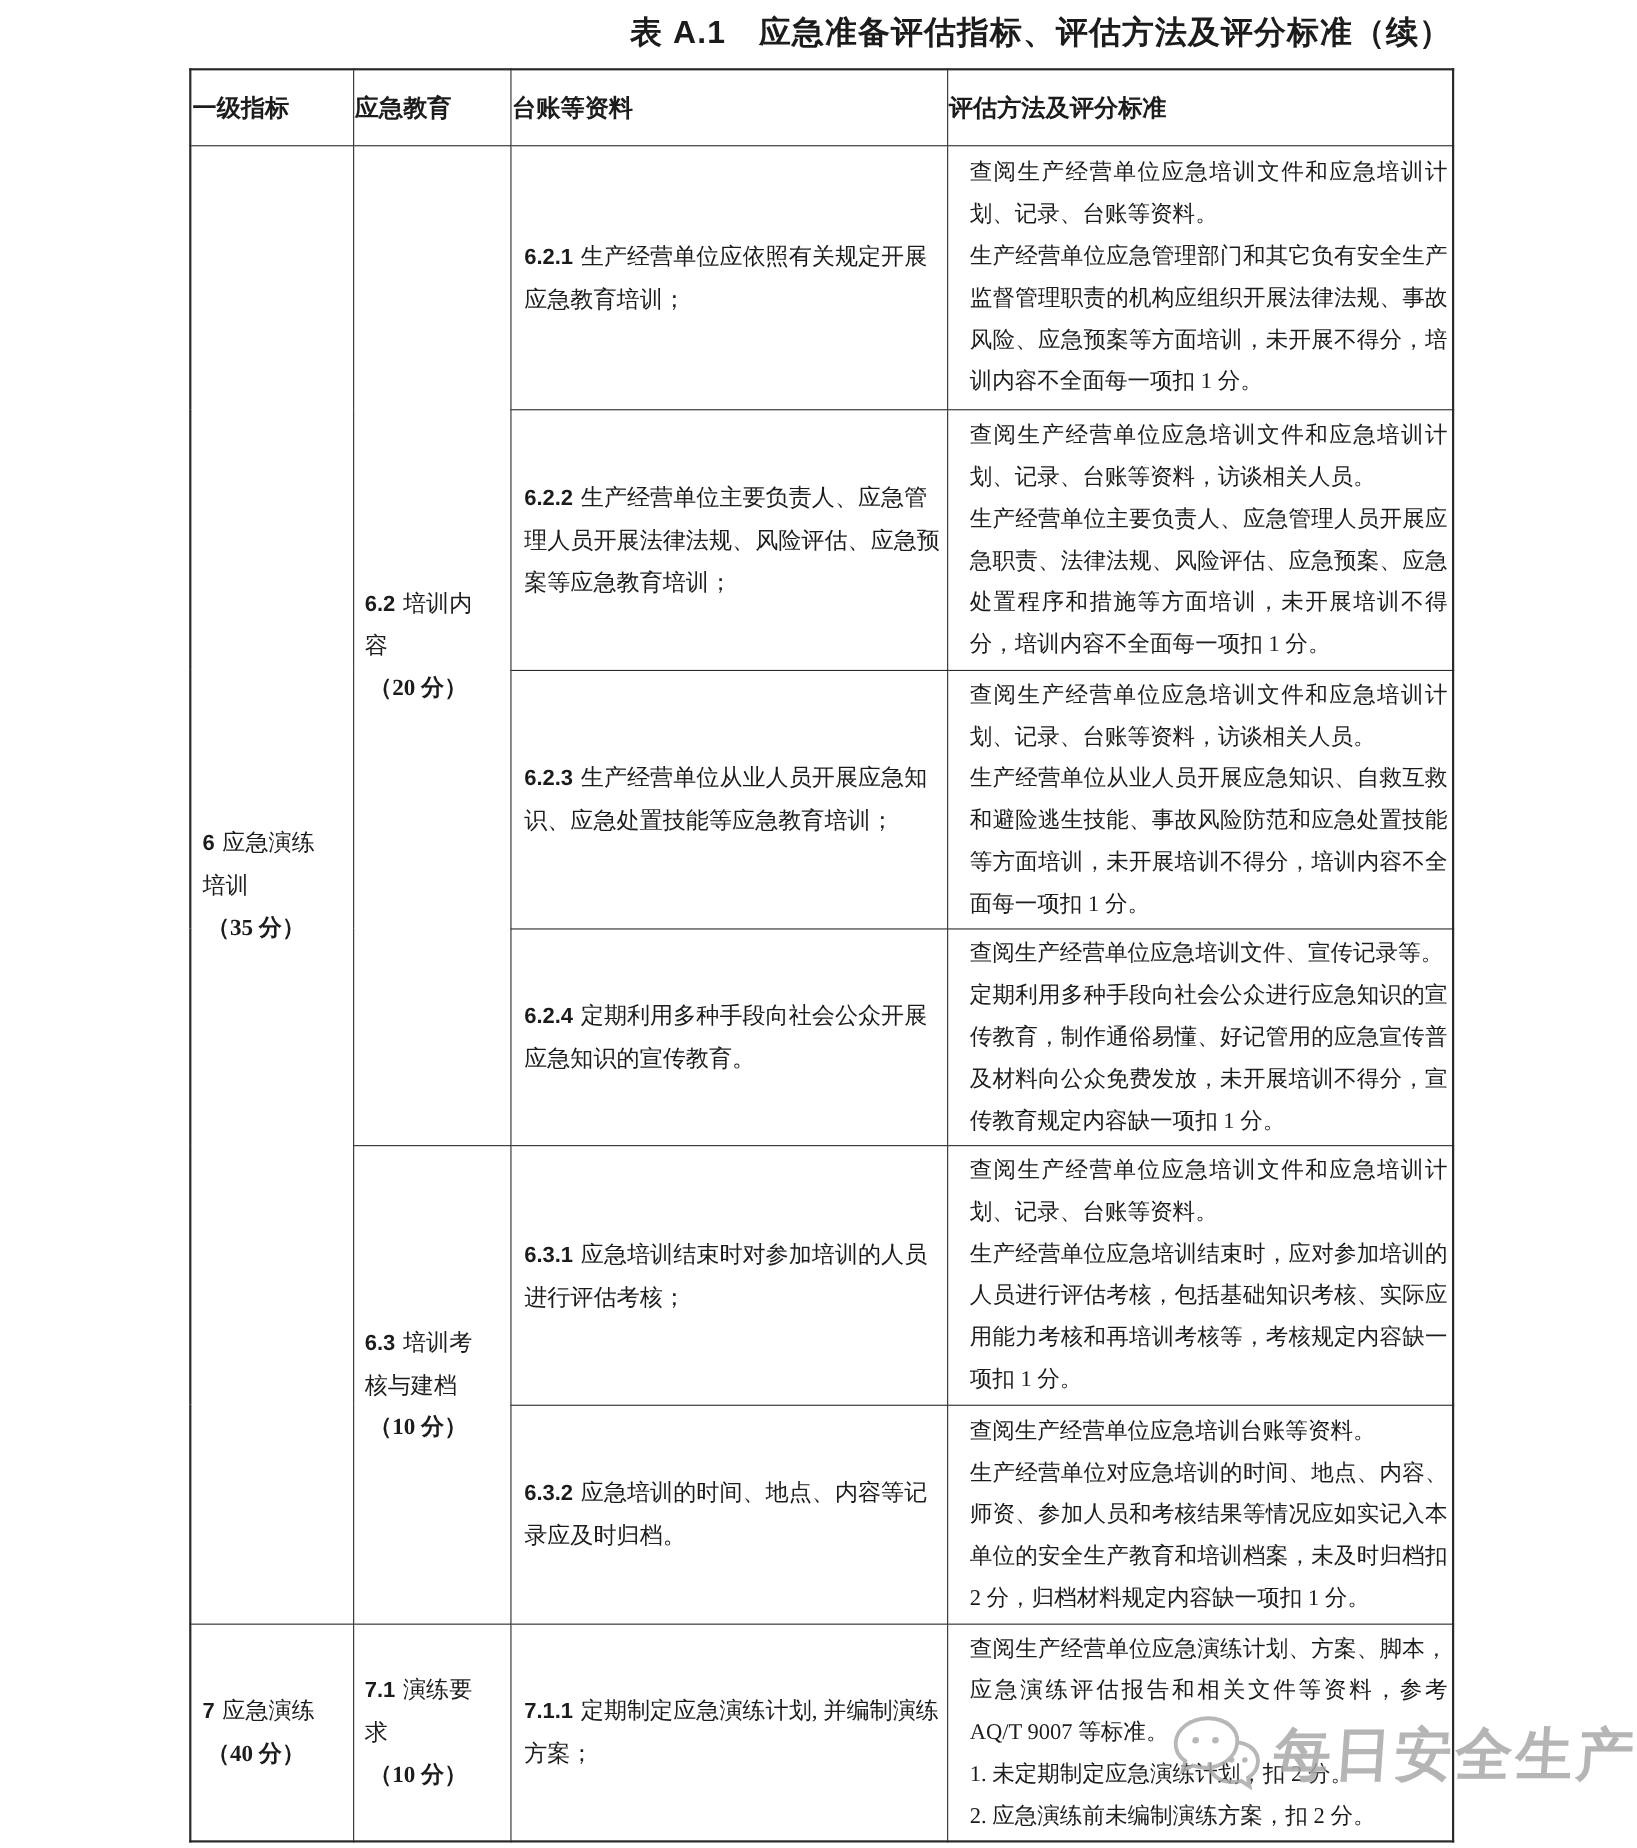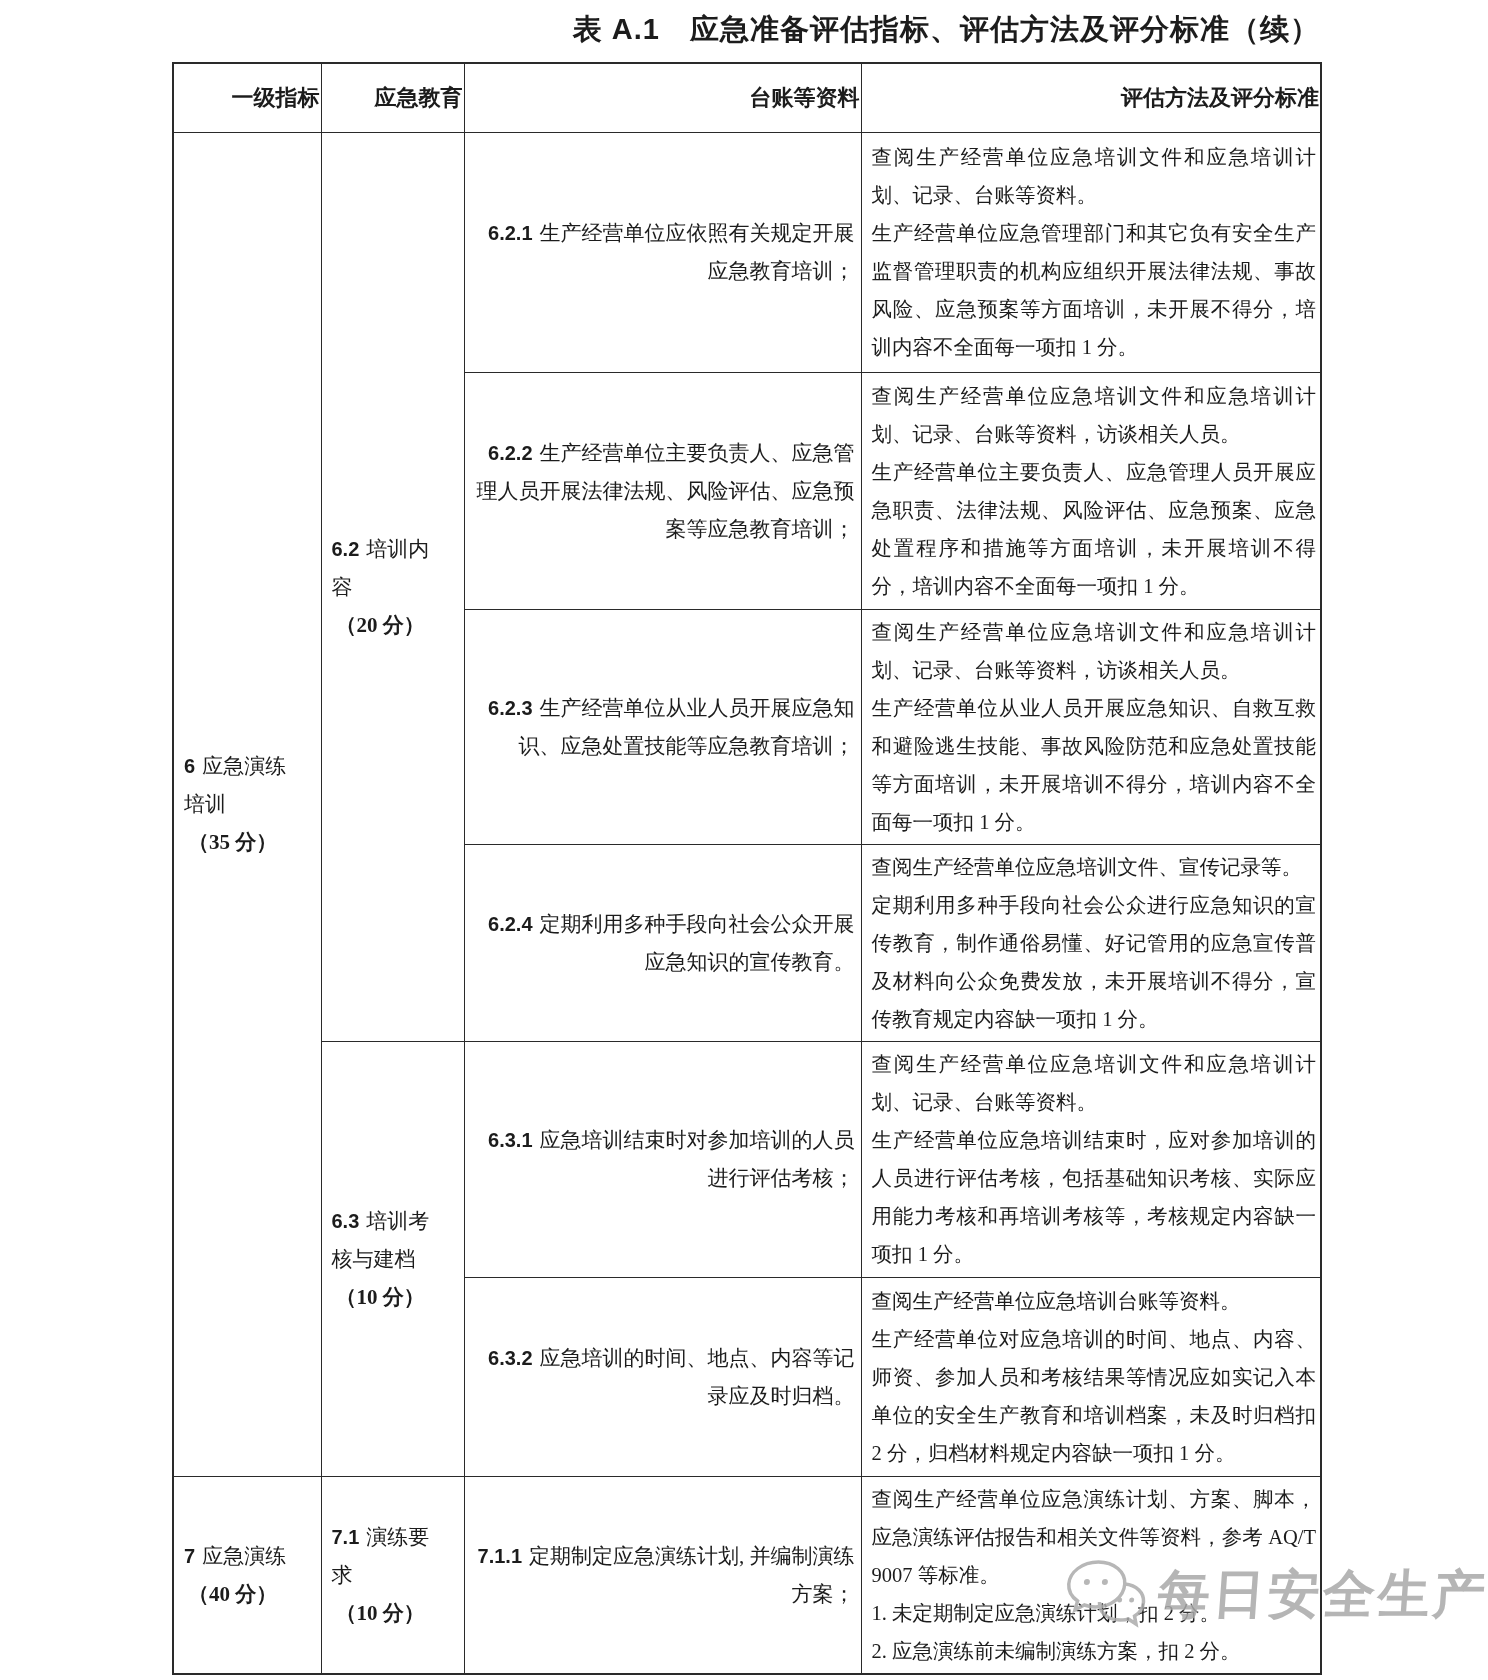--- a/index.html
+++ b/index.html
@@ -16,39 +16,39 @@
   table.main-table{
     position:absolute;top:62px;left:172px;width:1148px;
     border-collapse:collapse;table-layout:fixed;
     border:2.5px solid #2a2a2a;
   }
   .main-table th,.main-table td{
     border:1.5px solid #2a2a2a;overflow:hidden;
   }
   .main-table th{
     font-family:Liberation Serif, serif;
-    font-weight:bold;font-size:22px;text-align:right;vertical-align:middle;
+    font-weight:bold;font-size:22px;text-align:left;vertical-align:middle;
   }
   td.lvl{
     font-size:21px;vertical-align:middle;padding:0 6px 0 10px;
   }
   td.lvl .line{line-height:38px;}
   td.lvl .paren{padding-left:4px;font-weight:bold;}
   .code{
     font-family:"Liberation Sans","DejaVu Sans",sans-serif;
     font-weight:bold;font-size:20px;margin-right:7px;
   }
   td.ind{
     font-size:21px;line-height:38px;vertical-align:middle;
-    padding:2px 6px 2px 12px;text-align:right;
+    padding:2px 6px 2px 12px;text-align:left;
   }
   td.ind p{margin:0;}
   td.mth{
     font-size:20.5px;line-height:38px;vertical-align:middle;
-    padding:3px 4px 3px 10px;text-align:justify;
+    padding:3px 4px 3px 20px;text-align:justify;
   }
   td.mth p{margin:0;text-justify:inter-ideograph;}
   .watermark{
     position:absolute;left:1062px;top:1556px;display:flex;align-items:center;
     opacity:0.85;pointer-events:none;transform:skewX(-4deg);
   }
   .wm-icon{display:inline-block;margin-right:8px;}
   .wm-text{
     font-family:"Liberation Sans","DejaVu Sans",sans-serif;
     font-size:52px;font-weight:bold;letter-spacing:3px;color:#a9a9a9;

